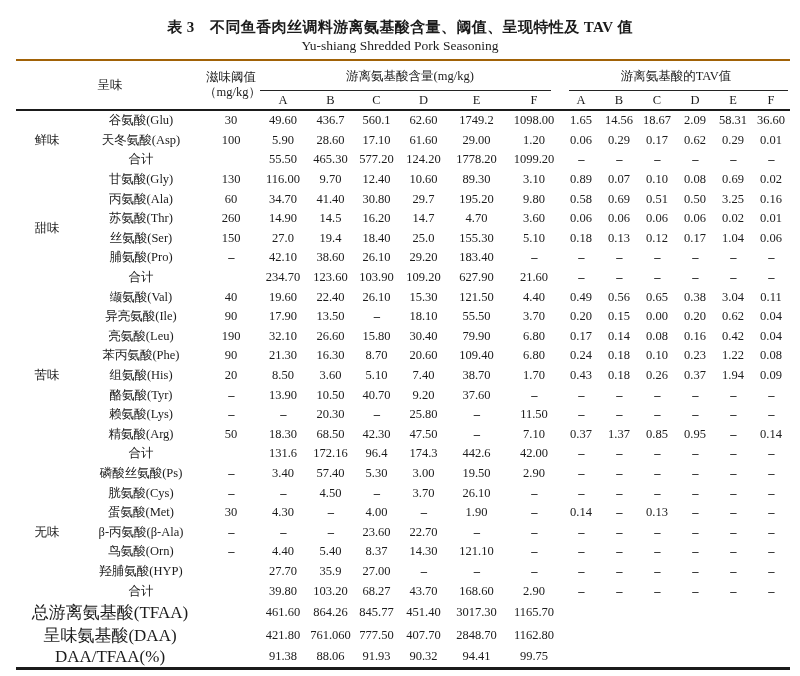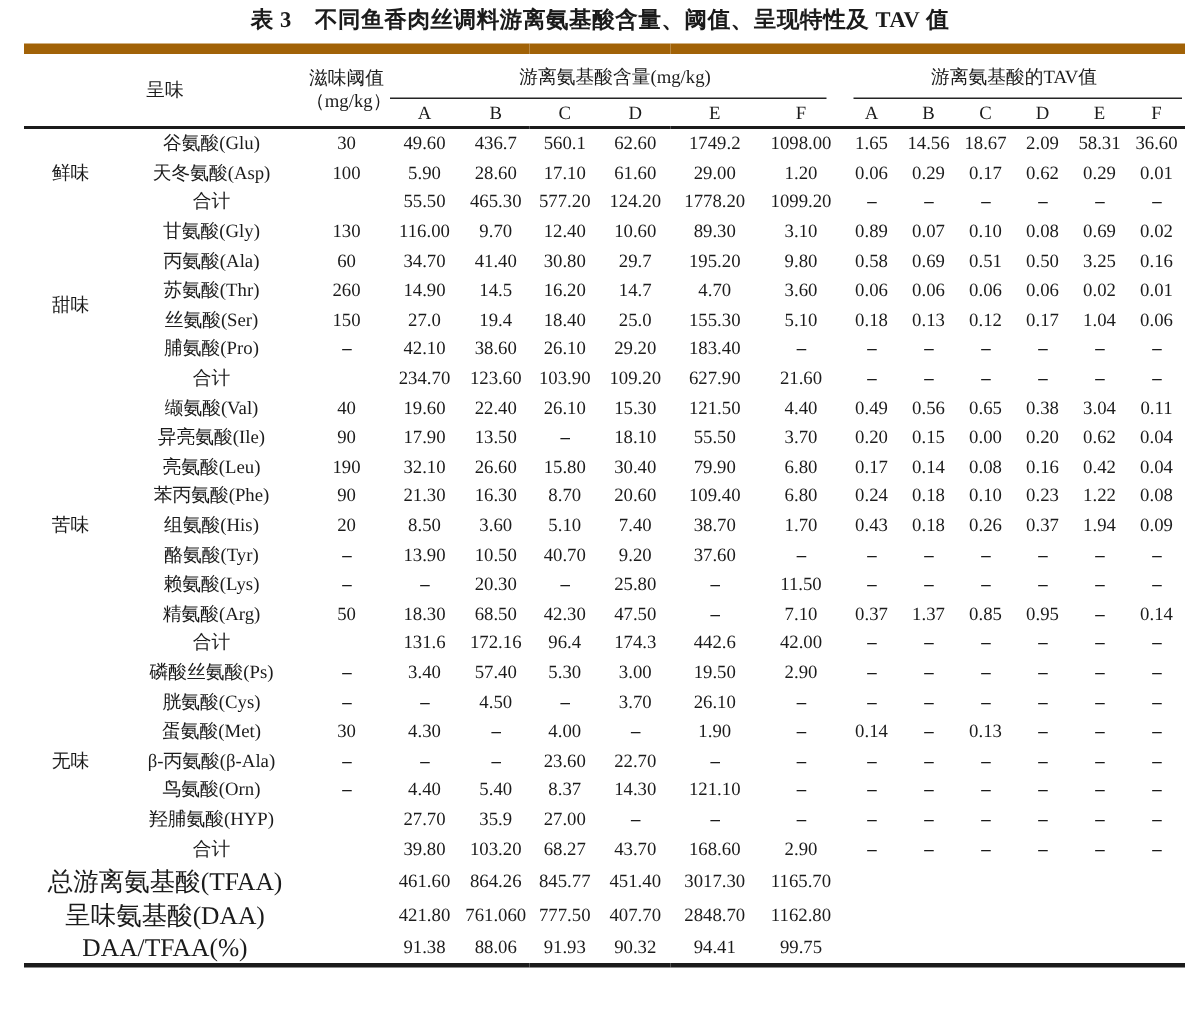--- a/index.html
+++ b/index.html
@@ -4,36 +4,36 @@
 <style>
   html, body { margin: 0; padding: 0; }
   body {
     width: 800px;
     height: 676px;
     background: #ffffff;
     color: #1b1b1b;
     font-family: "Liberation Serif", "DejaVu Serif", serif;
     overflow: hidden;
   }
-  .titles { text-align: center; padding-top: 4px; }
+  .titles { text-align: center; padding-top: 17px; }
   .title-cn {
     font-size: 15px;
     font-weight: bold;
     letter-spacing: 0.4px;
     line-height: 20px;
   }
   .title-en  { font-size: 13.5px; line-height: 18px; margin-top: 2px; }
   .title-en2 { font-size: 13.5px; line-height: 17px; }
 
   table.aa-table {
     border-collapse: collapse;
     table-layout: fixed;
     width: 774px;
     margin: 5px 0 0 16px;
-    border-top: 7px solid #a16207;
+    border-top: 2px solid #a16207;
     border-bottom: 3px solid #1b1b1b;
   }
   th, td {
     padding: 0;
     margin: 0;
     text-align: center;
     vertical-align: middle;
     font-weight: normal;
     white-space: nowrap;
     font-size: 12.5px;
@@ -57,20 +57,21 @@
   td.dash { font-weight: bold; letter-spacing: -0.5px; }
   td.name-col { font-size: 12.5px; text-align: center; }
   td.group-col { font-size: 12.5px; }
   td.summary-label { font-size: 17px; }
 </style>
 </head>
 <body>
 
 <div class="titles">
   <div class="title-cn">表 3　不同鱼香肉丝调料游离氨基酸含量、阈值、呈现特性及 TAV 值</div>
+  <div class="title-en2">Yu-shiang Shredded Pork Seasoning</div>
 </div>
 
 <table class="aa-table">
   <colgroup>
     <col style="width:62px">
       <col style="width:126px">
       <col style="width:54px">
     <col style="width:50px">
       <col style="width:45px">
       <col style="width:47px">

